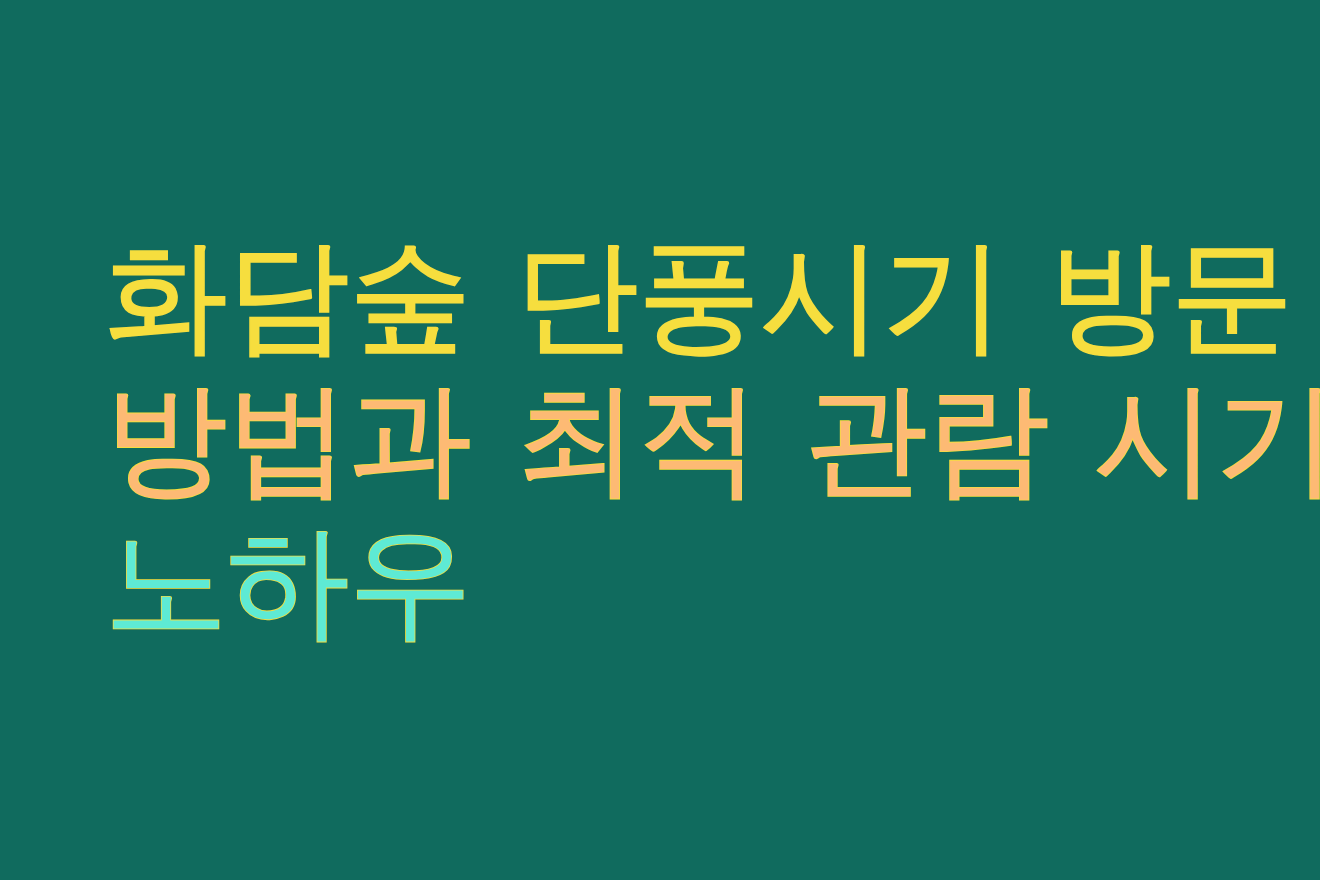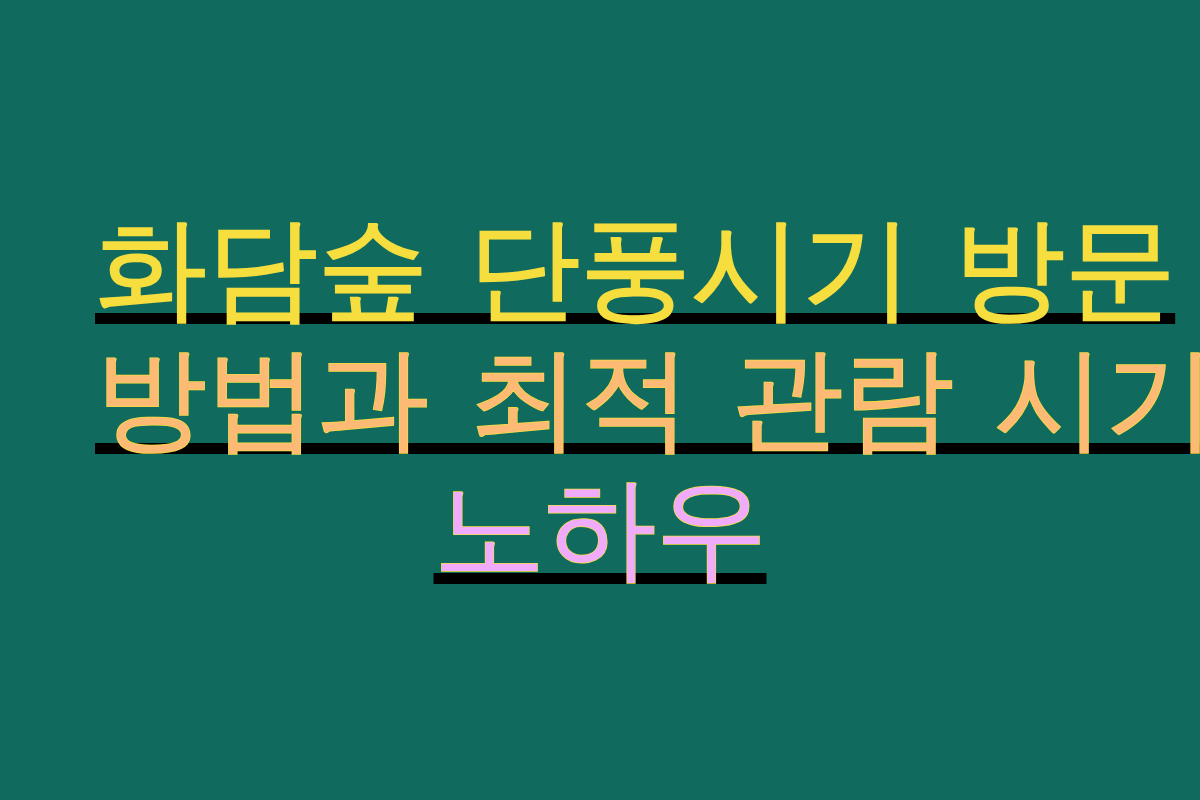--- a/index.html
+++ b/index.html
@@ -25,24 +25,22 @@
     display: flex;
     align-items: center;
     justify-content: center;
   }
 
   
   .headline-block {
     width: 1010px;
     margin: 0;
     padding: 0;
-    text-align: center;
     
     transform: translateY(-1px);
-    text-decoration: underline;
   }
 
   .headline-line {
     display: block;
     color: #f6de3e;
     font-family: "DejaVu Sans", "Liberation Sans", sans-serif;
     font-size: 112px;
     line-height: 130px;
     font-weight: 400;
     letter-spacing: -1px;
@@ -58,17 +56,17 @@
 <body>
 
 <div class="thumbnail-canvas" style="background: rgb(16, 107, 94);">
 
   <div class="headline-block">
 
     <span class="headline-line" style="color: rgb(246, 222, 62); -webkit-text-stroke: 1.5px rgb(246, 222, 62);">화담숲 단풍시기 방문</span>
 
     <span class="headline-line" style="color: #fdba74; -webkit-text-stroke: 1.5px rgb(246, 222, 62);">방법과 최적 관람 시기</span>
 
-    <span class="headline-line" style="color: #f0abfc; -webkit-text-stroke: 1.5px rgb(246, 222, 62);">노하우</span>
+    <span class="headline-line" style="color: #5eead4; -webkit-text-stroke: 1.5px rgb(246, 222, 62);">노하우</span>
 
   </div>
 
 </div>
 
 </body></html>

